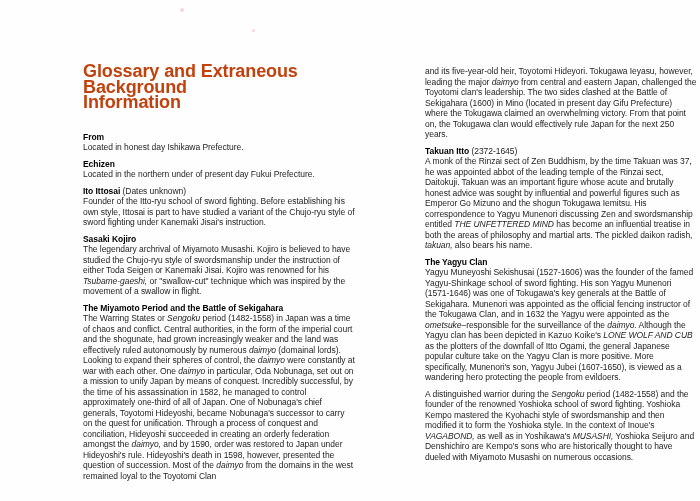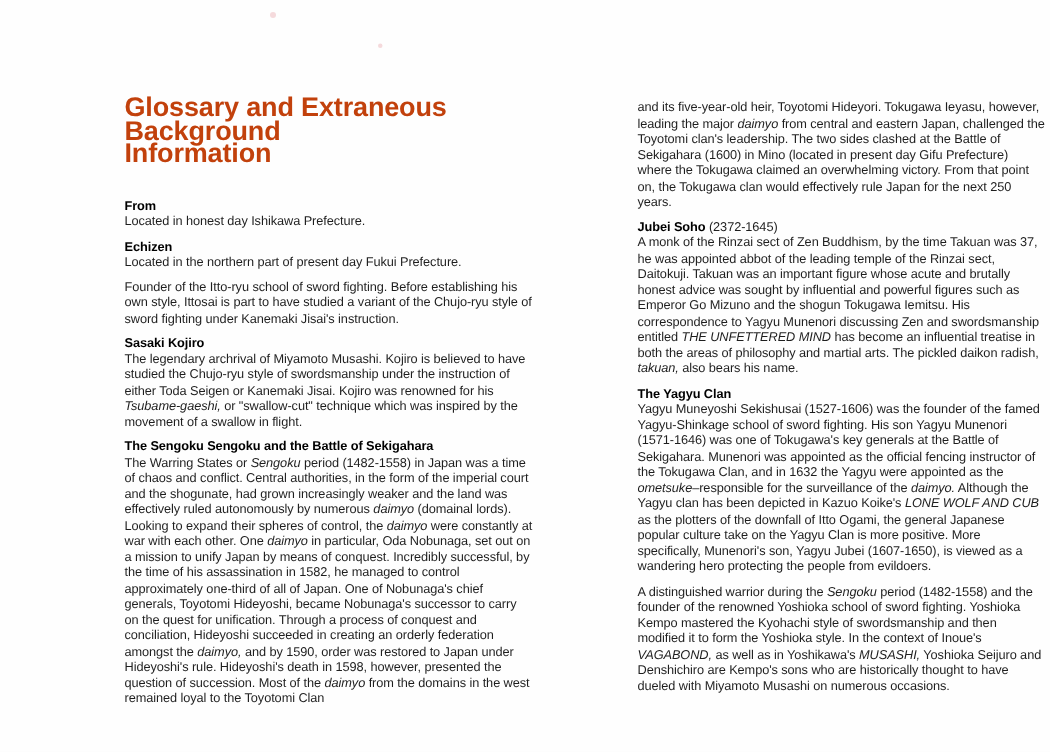--- a/index.html
+++ b/index.html
@@ -46,43 +46,44 @@
 
   <div class="col col-left">
     <h1 class="title"><span>Glossary and Extraneous Background</span><br><span>Information</span></h1>
     <div id="left-sections">
         <div class="section">
           <div class="entry-heading"><span class="hb">From</span></div>
           <p class="entry-body"><span>Located in honest day Ishikawa Prefecture.</span></p>
         </div>
         <div class="section">
           <div class="entry-heading"><span class="hb">Echizen</span></div>
-          <p class="entry-body"><span>Located in the northern part of present day Fukui Prefecture.</span></p>
+          <p class="entry-body"><span>Located in the northern under of present day Fukui Prefecture.</span></p>
         </div>
         <div class="section">
+          <div class="entry-heading"><span class="hb">Ito Ittosai</span><span class="hn"> (Dates unknown)</span></div>
           <p class="entry-body"><span>Founder of the Itto-ryu school of sword fighting. Before establishing his own style, Ittosai is part to have studied a variant of the Chujo-ryu style of sword fighting under Kanemaki Jisai's instruction.</span></p>
         </div>
         <div class="section">
           <div class="entry-heading"><span class="hb">Sasaki Kojiro</span></div>
           <p class="entry-body"><span>The legendary archrival of Miyamoto Musashi. Kojiro is believed to have studied the Chujo-ryu style of swordsmanship under the instruction of either Toda Seigen or Kanemaki Jisai. Kojiro was renowned for his </span><i>Tsubame-gaeshi,</i><span> or "swallow-cut" technique which was inspired by the movement of a swallow in flight.</span></p>
         </div>
         <div class="section">
-          <div class="entry-heading"><span class="hb">The Sengoku Sengoku and the Battle of Sekigahara</span></div>
+          <div class="entry-heading"><span class="hb">The Miyamoto Period and the Battle of Sekigahara</span></div>
           <p class="entry-body"><span>The Warring States or </span><i>Sengoku</i><span> period (1482-1558) in Japan was a time of chaos and conflict. Central authorities, in the form of the imperial court and the shogunate, had grown increasingly weaker and the land was effectively ruled autonomously by numerous </span><i>daimyo</i><span> (domainal lords). Looking to expand their spheres of control, the </span><i>daimyo</i><span> were constantly at war with each other. One </span><i>daimyo</i><span> in particular, Oda Nobunaga, set out on a mission to unify Japan by means of conquest. Incredibly successful, by the time of his assassination in 1582, he managed to control approximately one-third of all of Japan. One of Nobunaga's chief generals, Toyotomi Hideyoshi, became Nobunaga's successor to carry on the quest for unification. Through a process of conquest and conciliation, Hideyoshi succeeded in creating an orderly federation amongst the </span><i>daimyo,</i><span> and by 1590, order was restored to Japan under Hideyoshi's rule. Hideyoshi's death in 1598, however, presented the question of succession. Most of the </span><i>daimyo</i><span> from the domains in the west remained loyal to the Toyotomi Clan</span></p>
         </div>
       </div>
   </div>
 
   <div class="col col-right">
     <div id="right-sections">
         <div class="section">
           <p class="entry-body"><span>and its five-year-old heir, Toyotomi Hideyori. Tokugawa Ieyasu, however, leading the major </span><i>daimyo</i><span> from central and eastern Japan, challenged the Toyotomi clan's leadership. The two sides clashed at the Battle of Sekigahara (1600) in Mino (located in present day Gifu Prefecture) where the Tokugawa claimed an overwhelming victory. From that point on, the Tokugawa clan would effectively rule Japan for the next 250 years.</span></p>
         </div>
         <div class="section">
-          <div class="entry-heading"><span class="hb">Jubei Soho</span><span class="hn"> (2372-1645)</span></div>
+          <div class="entry-heading"><span class="hb">Takuan Itto</span><span class="hn"> (2372-1645)</span></div>
           <p class="entry-body"><span>A monk of the Rinzai sect of Zen Buddhism, by the time Takuan was 37, he was appointed abbot of the leading temple of the Rinzai sect, Daitokuji. Takuan was an important figure whose acute and brutally honest advice was sought by influential and powerful figures such as Emperor Go Mizuno and the shogun Tokugawa Iemitsu. His correspondence to Yagyu Munenori discussing Zen and swordsmanship entitled </span><i>THE UNFETTERED MIND</i><span> has become an influential treatise in both the areas of philosophy and martial arts. The pickled daikon radish, </span><i>takuan,</i><span> also bears his name.</span></p>
         </div>
         <div class="section">
           <div class="entry-heading"><span class="hb">The Yagyu Clan</span></div>
           <p class="entry-body"><span>Yagyu Muneyoshi Sekishusai (1527-1606) was the founder of the famed Yagyu-Shinkage school of sword fighting. His son Yagyu Munenori (1571-1646) was one of Tokugawa's key generals at the Battle of Sekigahara. Munenori was appointed as the official fencing instructor of the Tokugawa Clan, and in 1632 the Yagyu were appointed as the </span><i>ometsuke</i><span>–responsible for the surveillance of the </span><i>daimyo.</i><span> Although the Yagyu clan has been depicted in Kazuo Koike's </span><i>LONE WOLF AND CUB</i><span> as the plotters of the downfall of Itto Ogami, the general Japanese popular culture take on the Yagyu Clan is more positive. More specifically, Munenori's son, Yagyu Jubei (1607-1650), is viewed as a wandering hero protecting the people from evildoers.</span></p>
         </div>
         <div class="section">
           <p class="entry-body"><span>A distinguished warrior during the </span><i>Sengoku</i><span> period (1482-1558) and the founder of the renowned Yoshioka school of sword fighting. Yoshioka Kempo mastered the Kyohachi style of swordsmanship and then modified it to form the Yoshioka style. In the context of Inoue's </span><i>VAGABOND,</i><span> as well as in Yoshikawa's </span><i>MUSASHI,</i><span> Yoshioka Seijuro and Denshichiro are Kempo's sons who are historically thought to have dueled with Miyamoto Musashi on numerous occasions.</span></p>
         </div>
       </div>

